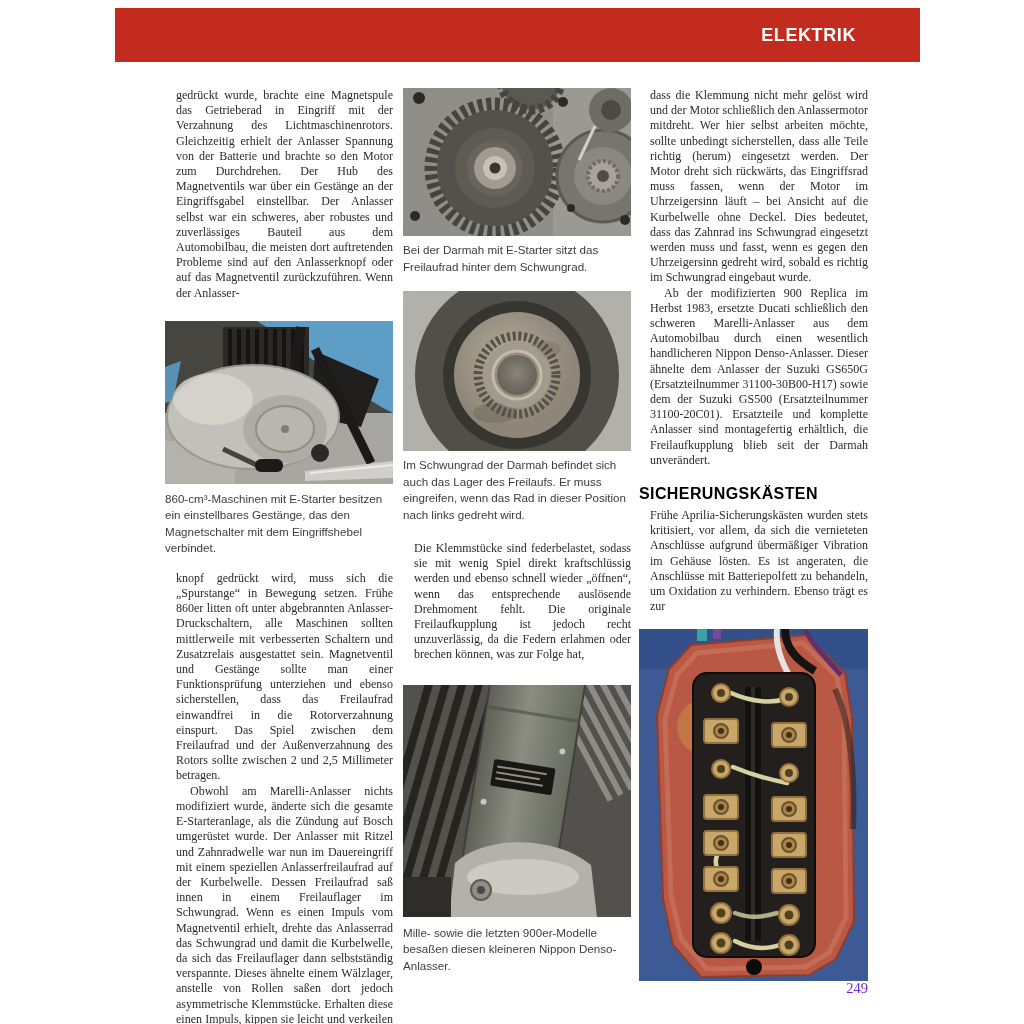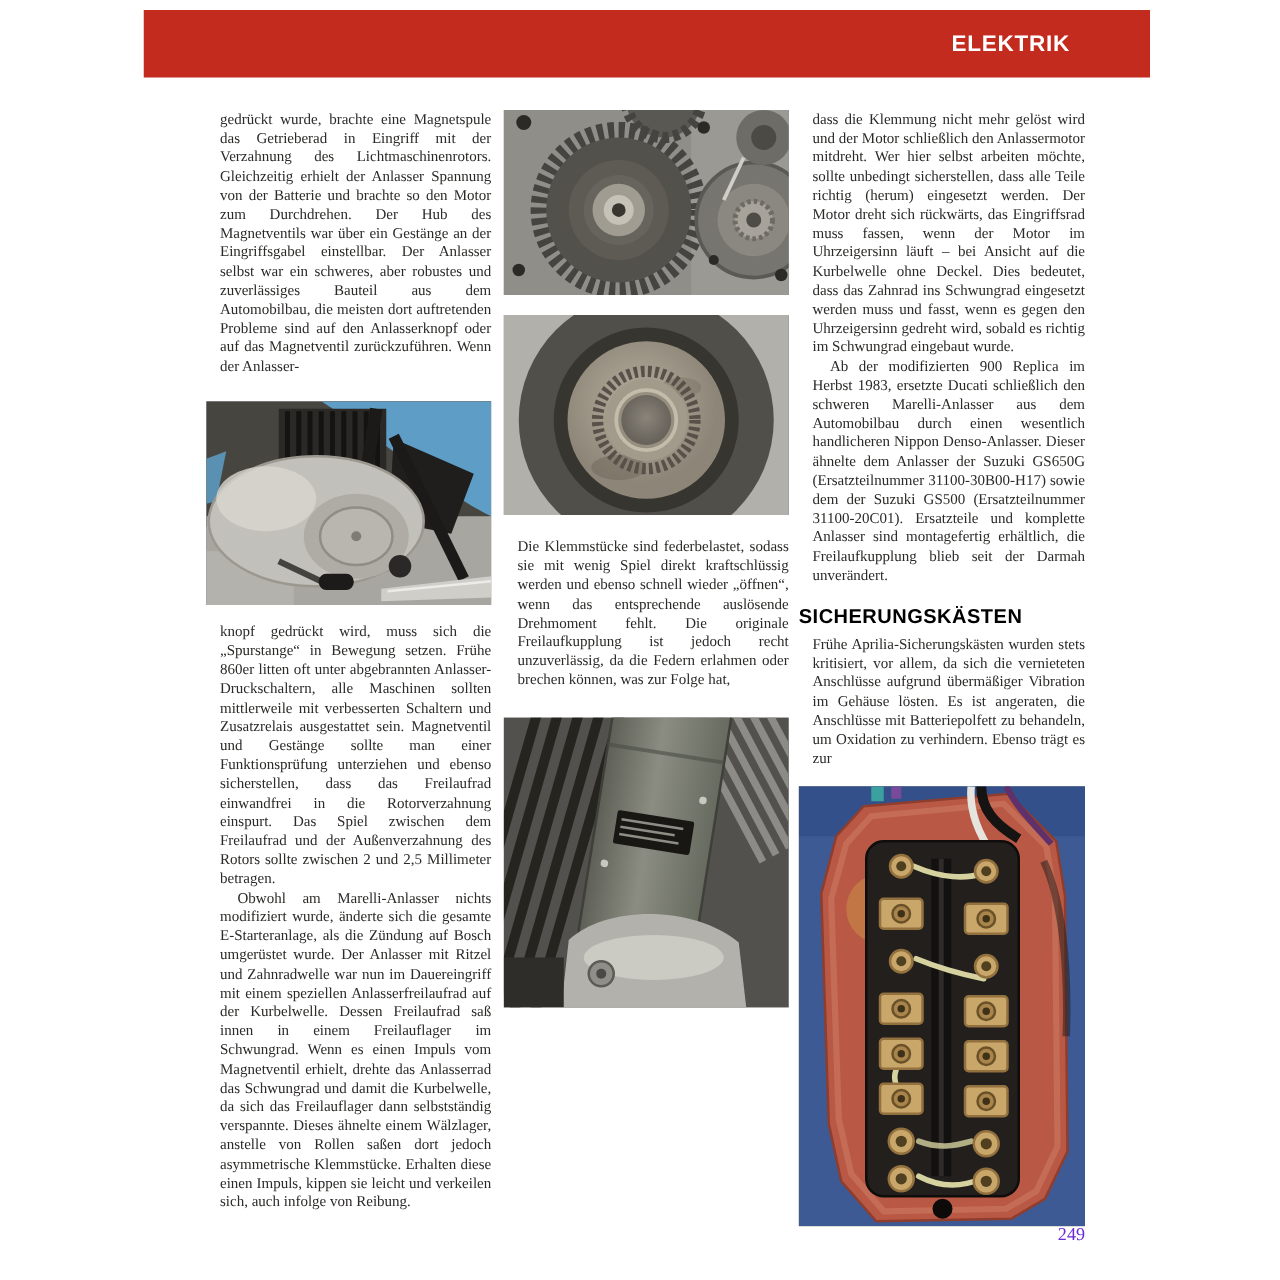--- a/index.html
+++ b/index.html
@@ -88,20 +88,21 @@
         <ellipse cx="120" cy="108" rx="42" ry="34" fill="#aeaca4"></ellipse>
         <ellipse cx="120" cy="108" rx="29" ry="23" fill="#b8b6ae" stroke="#8f8d85" stroke-width="2"></ellipse>
         <circle cx="120" cy="108" r="4" fill="#7e7c74"></circle>
         <path d="M58 128 L96 146" stroke="#454340" stroke-width="5" fill="none"></path>
         <rect x="90" y="138" width="28" height="13" rx="6" fill="#1c1b19"></rect>
         <path d="M140 150 L228 140 L228 157 L140 160 Z" fill="#cfcec9"></path>
         <path d="M145 152 L228 144" stroke="#ebebe8" stroke-width="2" fill="none"></path>
         <circle cx="155" cy="132" r="9" fill="#2a2927"></circle>
       </svg>
     </div>
+    <p class="caption cap-engine">860-cm³-Maschinen mit E-Starter besitzen ein einstellbares Gestänge, das den Magnetschalter mit dem Eingriffshebel verbindet.</p>
 
     <p class="body-text mt-para">knopf gedrückt wird, muss sich die „Spurstange“ in Bewegung setzen. Frühe 860er litten oft unter abgebrannten Anlasser-Druckschaltern, alle Maschinen sollten mittlerweile mit verbesserten Schaltern und Zusatzrelais ausgestattet sein. Magnetventil und Gestänge sollte man einer Funktionsprüfung unterziehen und ebenso sicherstellen, dass das Freilaufrad einwandfrei in die Rotorverzahnung einspurt. Das Spiel zwischen dem Freilaufrad und der Außenverzahnung des Rotors sollte zwischen 2 und 2,5 Millimeter betragen.</p>
     <p class="body-text indent">Obwohl am Marelli-Anlasser nichts modifiziert wurde, änderte sich die gesamte E-Starteranlage, als die Zündung auf Bosch umgerüstet wurde. Der Anlasser mit Ritzel und Zahnradwelle war nun im Dauereingriff mit einem speziellen Anlasserfreilaufrad auf der Kurbelwelle. Dessen Freilaufrad saß innen in einem Freilauflager im Schwungrad. Wenn es einen Impuls vom Magnetventil erhielt, drehte das Anlasserrad das Schwungrad und damit die Kurbelwelle, da sich das Freilauflager dann selbstständig verspannte. Dieses ähnelte einem Wälzlager, anstelle von Rollen saßen dort jedoch asymmetrische Klemmstücke. Erhalten diese einen Impuls, kippen sie leicht und verkeilen sich, auch infolge von Reibung.</p>
   </div>
 
   <div class="col col-mid">
     <div class="photo ph-gears">
       <svg viewBox="0 0 228 148" preserveAspectRatio="none">
         <rect x="0" y="0" width="228" height="148" fill="#908e89"></rect>
         <rect x="150" y="0" width="78" height="148" fill="#9b9994"></rect>
@@ -120,20 +121,21 @@
         <circle cx="208" cy="22" r="22" fill="#6e6c66"></circle>
         <circle cx="208" cy="22" r="10" fill="#4c4a45"></circle>
         <path d="M192 38 L176 72" stroke="#d0cec8" stroke-width="3"></path>
         <circle cx="160" cy="14" r="5" fill="#2b2a27"></circle>
         <circle cx="168" cy="120" r="4" fill="#2b2a27"></circle>
         <circle cx="222" cy="132" r="5" fill="#2b2a27"></circle>
         <circle cx="16" cy="10" r="6" fill="#2b2a27"></circle>
         <circle cx="12" cy="128" r="5" fill="#2b2a27"></circle>
       </svg>
     </div>
+    <p class="caption cap-gears">Bei der Darmah mit E-Starter sitzt das Freilaufrad hinter dem Schwungrad.</p>
 
     <div class="photo ph-flywheel">
       <svg viewBox="0 0 228 160" preserveAspectRatio="none">
         <defs>
           <radialGradient id="flywDisc" cx="0.45" cy="0.4">
             <stop offset="0%" stop-color="#b6ae9e"></stop>
             <stop offset="100%" stop-color="#8d8577"></stop>
           </radialGradient>
           <radialGradient id="flywHole" cx="0.5" cy="0.45">
             <stop offset="0%" stop-color="#8a847a"></stop>
@@ -145,20 +147,21 @@
         <circle cx="114" cy="84" r="74" fill="#373530"></circle>
         <circle cx="114" cy="84" r="63" fill="url(#flywDisc)"></circle>
         <ellipse cx="92" cy="122" rx="22" ry="10" fill="#6e675c" opacity="0.5"></ellipse>
         <ellipse cx="142" cy="58" rx="16" ry="8" fill="#786f60" opacity="0.4"></ellipse>
         <circle cx="114" cy="84" r="39" fill="none" stroke="#57514a" stroke-width="9" stroke-dasharray="3 2.6"></circle>
         <circle cx="114" cy="84" r="33" fill="#a29a8b"></circle>
         <circle cx="114" cy="84" r="24" fill="#968e7f" stroke="#c4bcab" stroke-width="3"></circle>
         <circle cx="114" cy="84" r="20" fill="url(#flywHole)"></circle>
       </svg>
     </div>
+    <p class="caption cap-flywheel">Im Schwungrad der Darmah befindet sich auch das Lager des Freilaufs. Er muss eingreifen, wenn das Rad in dieser Position nach links gedreht wird.</p>
 
     <p class="body-text mt-para-mid">Die Klemmstücke sind federbelastet, sodass sie mit wenig Spiel direkt kraftschlüssig werden und ebenso schnell wieder „öffnen“, wenn das entsprechende auslösende Drehmoment fehlt. Die originale Freilaufkupplung ist jedoch recht unzuverlässig, da die Federn erlahmen oder brechen können, was zur Folge hat,</p>
 
     <div class="photo ph-starter">
       <svg viewBox="0 0 228 232" preserveAspectRatio="none">
         <defs>
           <linearGradient id="starterBody" x1="0" y1="0" x2="1" y2="0">
             <stop offset="0%" stop-color="#5e6057"></stop>
             <stop offset="45%" stop-color="#8b8d82"></stop>
             <stop offset="100%" stop-color="#676a5e"></stop>
@@ -191,20 +194,21 @@
           <circle cx="152" cy="60" r="3" fill="#c8c7c0"></circle>
         </g>
         <circle cx="158" cy="186" r="15" fill="none" stroke="#9a7c50" stroke-width="5" opacity="0.8"></circle>
         <path d="M52 178 C82 150 152 150 188 180 L194 232 L46 232 Z" fill="#b2b1ab"></path>
         <ellipse cx="120" cy="192" rx="56" ry="18" fill="#d6d5cf" opacity="0.7"></ellipse>
         <circle cx="78" cy="205" r="10" fill="#8f8e88" stroke="#5c5b55" stroke-width="2"></circle>
         <circle cx="78" cy="205" r="4" fill="#4a4945"></circle>
         <rect x="0" y="192" width="48" height="40" fill="#2e2d2a"></rect>
       </svg>
     </div>
+    <p class="caption cap-starter">Mille- sowie die letzten 900er-Modelle besaßen diesen kleineren Nippon Denso-Anlasser.</p>
   </div>
 
   <div class="col col-right">
     <p class="body-text">dass die Klemmung nicht mehr gelöst wird und der Motor schließlich den Anlassermotor mitdreht. Wer hier selbst arbeiten möchte, sollte unbedingt sicherstellen, dass alle Teile richtig (herum) eingesetzt werden. Der Motor dreht sich rückwärts, das Eingriffsrad muss fassen, wenn der Motor im Uhrzeigersinn läuft – bei Ansicht auf die Kurbelwelle ohne Deckel. Dies bedeutet, dass das Zahnrad ins Schwungrad eingesetzt werden muss und fasst, wenn es gegen den Uhrzeigersinn gedreht wird, sobald es richtig im Schwungrad eingebaut wurde.</p>
     <p class="body-text indent">Ab der modifizierten 900 Replica im Herbst 1983, ersetzte Ducati schließlich den schweren Marelli-Anlasser aus dem Automobilbau durch einen wesentlich handlicheren Nippon Denso-Anlasser. Dieser ähnelte dem Anlasser der Suzuki GS650G (Ersatzteilnummer 31100-30B00-H17) sowie dem der Suzuki GS500 (Ersatzteilnummer 31100-20C01). Ersatzteile und komplette Anlasser sind montagefertig erhältlich, die Freilaufkupplung blieb seit der Darmah unverändert.</p>
 
     <h3 class="red-heading">SICHERUNGSKÄSTEN</h3>
     <p class="body-text">Frühe Aprilia-Sicherungskästen wurden stets kritisiert, vor allem, da sich die vernieteten Anschlüsse aufgrund übermäßiger Vibration im Gehäuse lösten. Es ist angeraten, die Anschlüsse mit Batteriepolfett zu behandeln, um Oxidation zu verhindern. Ebenso trägt es zur</p>
 
     <div class="photo ph-fusebox">

